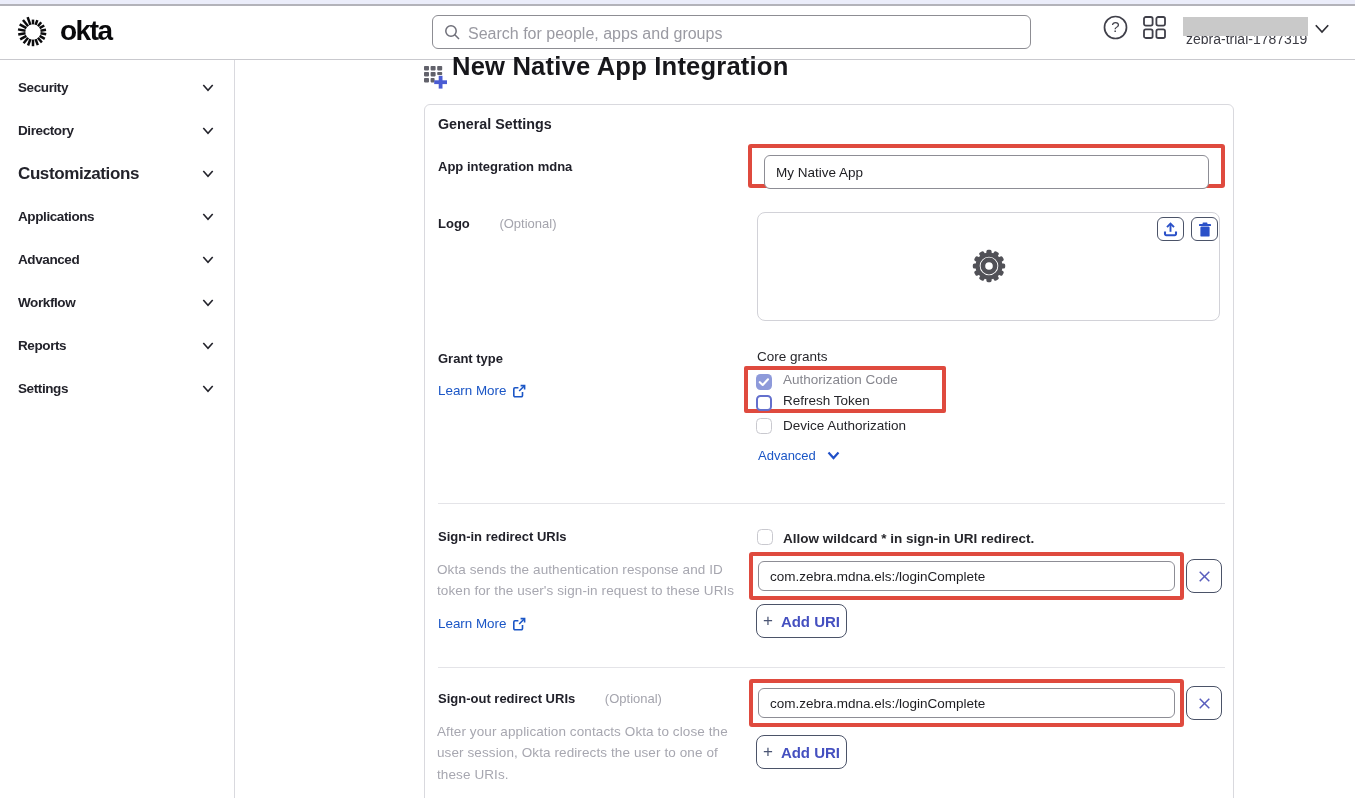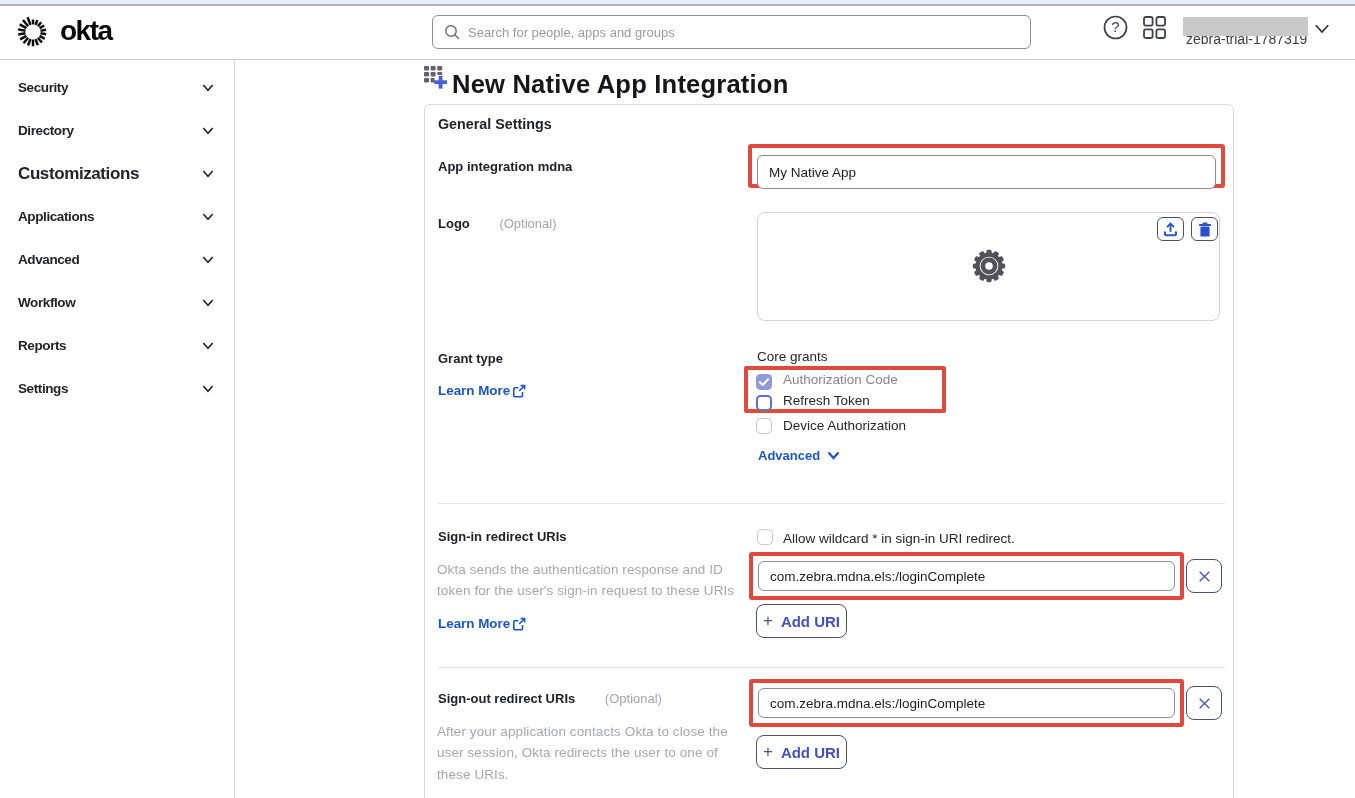--- a/index.html
+++ b/index.html
@@ -1,20 +1,20 @@
 <!DOCTYPE html>
 <html><head><meta charset="utf-8">
 <style>
 * { margin:0; padding:0; box-sizing:border-box; }
 html,body { width:1355px; height:798px; overflow:hidden; background:#fff;
   font-family:"Liberation Sans", sans-serif; }
 .abs { position:absolute; }
 .lbl { position:absolute; font-size:13px; font-weight:700; color:#21212a; line-height:15px; }
 .gray { color:#a4a4ad; font-weight:400;margin-left:26px; }
-.link { position:absolute; font-size:13.4px; font-weight:700; color:#1b56c6; }
+.link { position:absolute; font-size:13.4px; font-weight:400; color:#1b56c6; }
 .helptext { position:absolute; font-size:13.5px; color:#a7a7b0; line-height:21.3px; letter-spacing:0.1px; }
 .redbox { position:absolute; border:4px solid #df4a3e; border-radius:3px; background:#fff; }
 input.txt { width:100%; border:1px solid #8d8d95; border-radius:6px; font-family:"Liberation Sans",sans-serif;
   font-size:13.5px; color:#1d1d21; padding:0 0 0 11px; outline:none; display:block; background:#fff; }
 .cb { position:absolute; width:16px; height:16px; border-radius:4.5px; background:#fff; }
 .cbtext { position:absolute; font-size:13.5px; color:#26262b; line-height:16px; }
 .sqbtn { position:absolute; border:1px solid #4b5368; border-radius:8px; background:#fff; display:flex; align-items:center; justify-content:center; }
 .divider { position:absolute; left:438px; width:787px; height:1px; background:#e4e4e8; }
 </style></head>
 <body>
@@ -43,21 +43,21 @@
 <line x1="11.11" y1="10.18" x2="5.97" y2="4.05"></line>
 <line x1="13.40" y1="8.86" x2="10.60" y2="1.15"></line>
 </svg>
 <div class="abs" style="left:60px;top:15px;font-size:28px;font-weight:700;color:#09090b;letter-spacing:-1.5px;">okta</div>
 
 <div class="abs" style="left:432px;top:15px;width:599px;height:34px;border:1px solid #8d8d93;border-radius:6px;background:#fff;"></div>
 <svg class="abs" style="left:444px;top:24px" width="17" height="17" viewBox="0 0 17 17" fill="none" stroke="#6e6e78" stroke-width="1.5">
 <circle cx="7" cy="7" r="5.2"></circle>
     <line x1="10.8" y1="10.8" x2="15" y2="15"></line>
 </svg>
-<div class="abs" style="left:468px;top:25px;font-size:13px;color:#9a9aa2;">Search for people, apps and groups</div>
+<div class="abs" style="left:468px;top:25px;font-size:16px;color:#9a9aa2;">Search for people, apps and groups</div>
 
 <svg class="abs" style="left:1103px;top:15px" width="25" height="25" viewBox="0 0 25 25" fill="none">
 <circle cx="12.5" cy="12.5" r="11" stroke="#40404a" stroke-width="1.7"></circle>
 <text x="12.5" y="17.4" text-anchor="middle" font-family="Liberation Sans" font-size="15" fill="#40404a">?</text>
 </svg>
 
 <svg class="abs" style="left:1143px;top:16px" width="23" height="23" viewBox="0 0 23 23" fill="none" stroke="#40404a" stroke-width="1.8">
 <rect x="1" y="1" width="8.6" height="8.6" rx="1.8"></rect>
     <rect x="13.4" y="1" width="8.6" height="8.6" rx="1.8"></rect>
 <rect x="1" y="13.4" width="8.6" height="8.6" rx="1.8"></rect>
@@ -113,28 +113,28 @@
       <rect x="7.6" y="9" width="5" height="4.4" rx="0.8"></rect>
       <rect x="14.2" y="9" width="5" height="3" rx="0.8"></rect>
 <rect x="1" y="15" width="5" height="4.4" rx="0.8"></rect>
       <rect x="7.6" y="15" width="4" height="4.4" rx="0.8"></rect>
 </g>
 <g stroke="#4a5cd3" stroke-width="3.8">
 <line x1="17.6" y1="12.8" x2="17.6" y2="25.6"></line>
       <line x1="11.2" y1="19.2" x2="24" y2="19.2"></line>
 </g>
 </svg>
-<div class="abs" style="left:452px;top:71px;font-size:25.6px;letter-spacing:0.18px;font-weight:700;color:#17171b;line-height:26px;">New Native App Integration</div>
+<div class="abs" style="left:452px;top:53px;font-size:25.6px;letter-spacing:0.18px;font-weight:700;color:#17171b;line-height:26px;">New Native App Integration</div>
 
 <div class="abs" style="left:424px;top:104px;width:810px;height:710px;border:1px solid #d9d9de;border-radius:6px;background:#fff;"></div>
 
 <div class="lbl" style="left:438px;top:117px;font-size:14.3px;">General Settings</div>
 
 <div class="lbl" style="left:438px;top:159px;">App integration mdna</div>
-<div class="redbox" style="left:748px;top:144px;width:477px;height:44px;padding:7px 5px;">
+<div class="redbox" style="left:748px;top:144px;width:477px;height:44px;padding:7px 12px;">
 <input class="txt" type="text" value="My Native App" style="height: 34px;">
 </div>
 
 <div class="lbl" style="left:438px;top:216px;">Logo <span class="gray" style="font-size:13px;">(Optional)</span></div>
 <div class="abs" style="left:757px;top:212px;width:463px;height:109px;border:1px solid #d2d2d8;border-radius:8px;background:#fff;"></div>
 <div class="sqbtn" style="left:1157px;top:217px;width:27px;height:24px;border-radius:6px;border-width:1.5px;">
 <svg width="15" height="15" viewBox="0 0 15 15" fill="none" stroke="#2b51c8" stroke-width="1.9">
 <path d="M2 9.5 V12 a1.2 1.2 0 0 0 1.2 1.2 h8.6 a1.2 1.2 0 0 0 1.2-1.2 V9.5" stroke-width="2.1"></path>
 <line x1="7.5" y1="2.2" x2="7.5" y2="9.8"></line>
 <polyline points="4,5.2 7.5,1.6 11,5.2"></polyline>
@@ -198,21 +198,21 @@
 <div class="lbl" style="left:438px;top:529px;">Sign-in redirect URIs</div>
 <div class="helptext" style="left:437px;top:559px;">Okta sends the authentication response and ID<br>token for the user's sign-in request to these URIs</div>
 <div class="link" style="left:438px;top:616px;">Learn More</div>
 <svg class="abs" style="left:512px;top:617px" width="14" height="14" viewBox="0 0 14 14" fill="none" stroke="#1b56c6" stroke-width="1.6">
 <path d="M10.5 8 v3.6 a1.2 1.2 0 0 1 -1.2 1.2 H3 a1.2 1.2 0 0 1 -1.2 -1.2 V5 a1.2 1.2 0 0 1 1.2 -1.2 h3.4"></path>
 <polyline points="8.6,1.6 12.6,1.6 12.6,5.6"></polyline>
 <line x1="12.2" y1="2" x2="7.2" y2="7"></line>
 </svg>
 
 <div class="cb" style="left:757px;top:529px;border:1.5px solid #c9c9cf;"></div>
-<div class="cbtext" style="left:783px;top:531px;">Allow wildcard * in sign-in URI redirect.</div>
+<div class="cbtext" style="left:783px;top:531px;font-weight:bold;">Allow wildcard * in sign-in URI redirect.</div>
 
 <div class="redbox" style="left:749px;top:552px;width:435px;height:48px;padding:5px;">
 <input class="txt" type="text" value="com.zebra.mdna.els:/loginComplete" style="height: 30px;">
 </div>
 <div class="sqbtn" style="left:1186px;top:559px;width:36px;height:34px;">
     <svg width="15" height="15" viewBox="0 0 15 15" stroke="#585dbd" stroke-width="1.5">
       <line x1="2.7" y1="2.7" x2="12.3" y2="12.3"></line>
       <line x1="12.3" y1="2.7" x2="2.7" y2="12.3"></line>
     </svg>
   </div>

